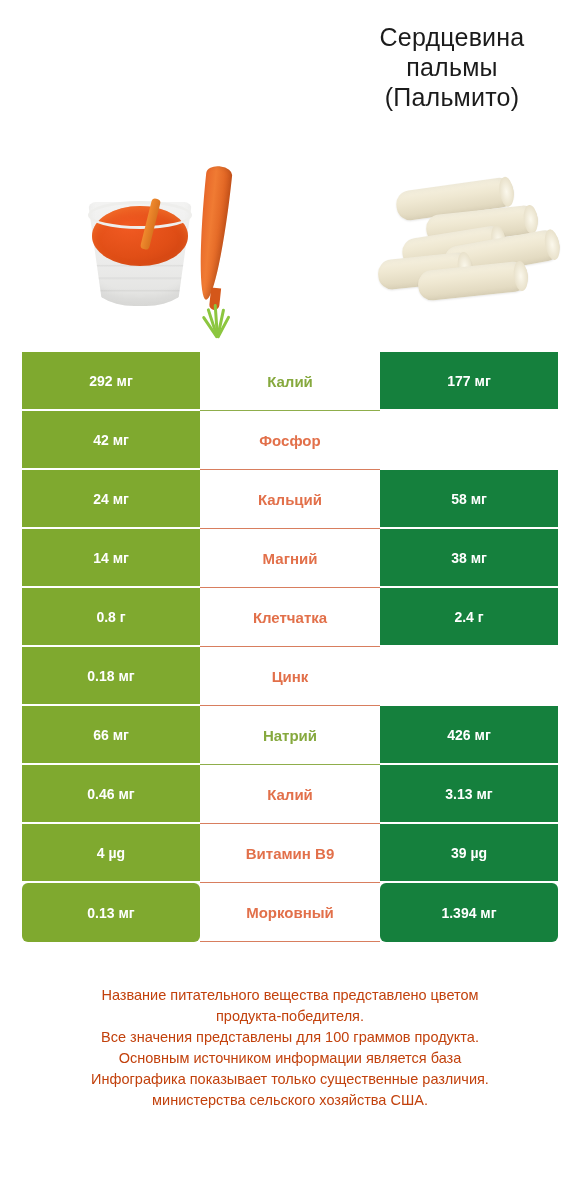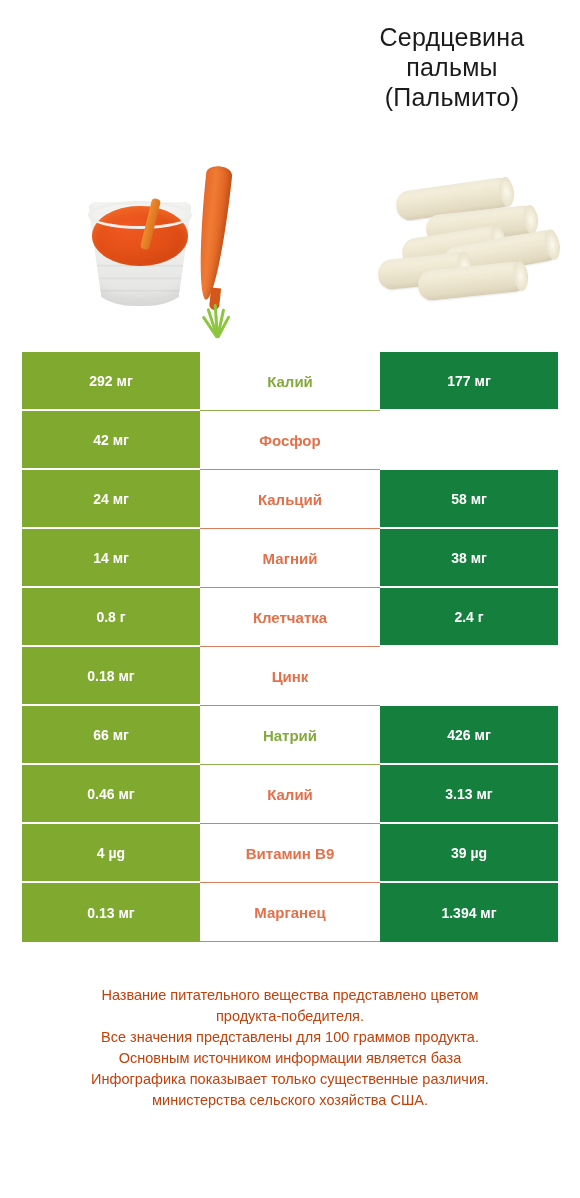--- a/index.html
+++ b/index.html
@@ -186,21 +186,21 @@
     background: #ffffff;
     font-size: 15px;
   }
   .cell-right {
     width: 178px;
     background: #15803d;
     color: #ffffff;
     border-bottom: 2px solid #ffffff;
   }
   .row:last-child .cell-left,
-  .row:last-child .cell-right { border-bottom: none; }
+  .row:last-child .cell-right { border-bottom: none; border-radius: 6px; }
 
   .cell-mid.win-green { color: #86A93E; border-bottom: 1px solid #8FAE4B; }
   .cell-mid.win-orange { color: #E2704A; border-bottom: 1px solid #D87E5E; }
   .row:first-child .cell-mid { border-top: none; }
 
   
   .note {
     position: absolute;
     left: 30px;
     top: 985px;
@@ -300,21 +300,21 @@
       <div class="cell cell-mid win-orange">Калий</div>
       <div class="cell cell-right">3.13 мг</div>
     </div>
     <div class="row">
       <div class="cell cell-left">4 µg</div>
       <div class="cell cell-mid win-orange">Витамин B9</div>
       <div class="cell cell-right">39 µg</div>
     </div>
     <div class="row">
       <div class="cell cell-left">0.13 мг</div>
-      <div class="cell cell-mid win-orange">Марганец</div>
+      <div class="cell cell-mid win-orange">Морковный</div>
       <div class="cell cell-right">1.394 мг</div>
     </div>
   </div>
 
 <div class="note" id="footer-note">
     <div>Название питательного вещества представлено цветом</div>
     <div>продукта-победителя.</div>
     <div>Все значения представлены для 100 граммов продукта.</div>
     <div>Основным источником информации является база</div>
     <div>Инфографика показывает только существенные различия.</div>

